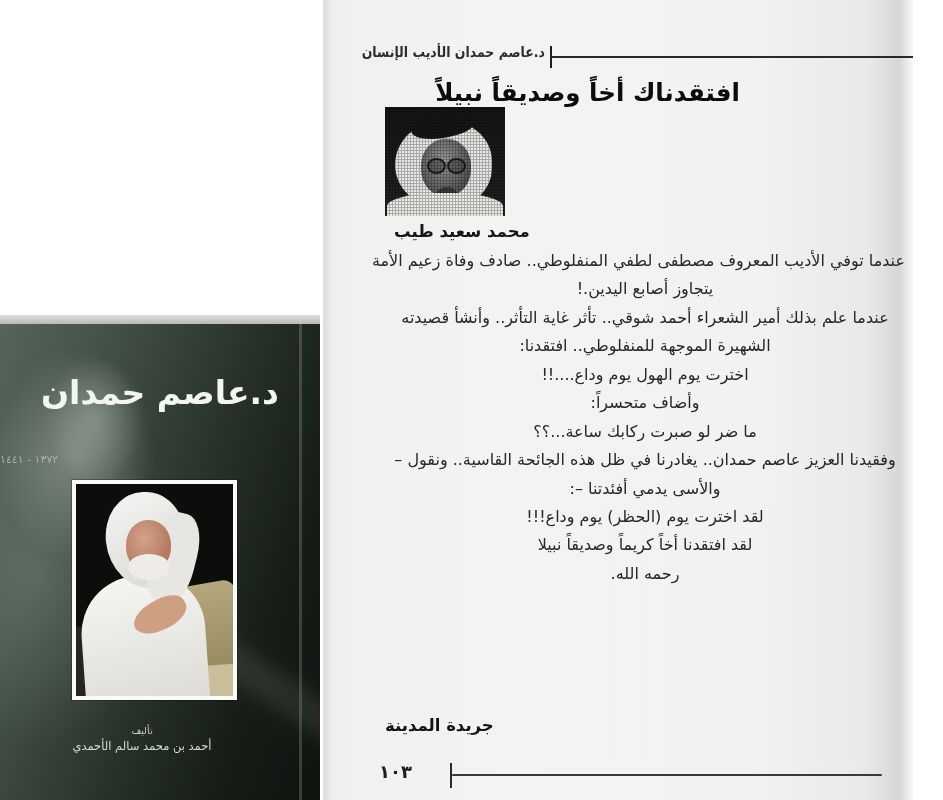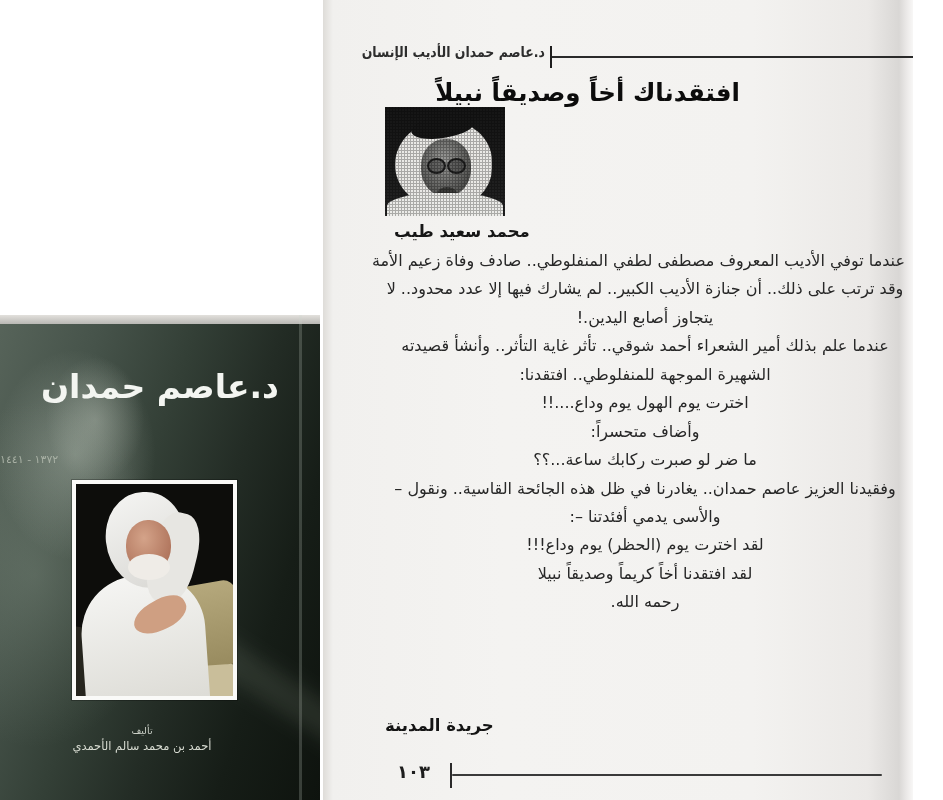--- a/index.html
+++ b/index.html
@@ -40,39 +40,39 @@
   .body-text{
     position:absolute;left:62px;top:247px;width:520px;direction:rtl;text-align:right;
     font-size:16px;color:#272727;
   }
   .body-line{height:28.45px;line-height:28.45px;white-space:nowrap;text-align:center;}
   .source-credit{
     position:absolute;left:62px;top:716px;direction:rtl;white-space:nowrap;
     font-size:16.5px;font-weight:700;color:#141414;
   }
   .page-number{
-    position:absolute;left:74px;top:761px;direction:rtl;font-size:18px;color:#1d1d1d;
+    position:absolute;left:56px;top:761px;direction:rtl;font-size:18px;color:#1d1d1d;
     letter-spacing:5px;font-weight:600;
   }
   .footer-tick{position:absolute;left:127px;top:763px;width:2px;height:25px;background:#2a2a2a;}
   .footer-rule{position:absolute;left:129px;top:774px;width:430px;height:2px;background:#3a3a3a;border-radius:2px;}
   
   .book-cover{
     position:absolute;left:0;top:315px;width:320px;height:485px;overflow:hidden;
     background:
       radial-gradient(115px 150px at 75px 140px,rgba(196,206,194,0.40),rgba(196,206,194,0) 70%),
       radial-gradient(70px 90px at 95px 105px,rgba(208,215,203,0.32),rgba(208,215,203,0) 70%),
       radial-gradient(170px 230px at 35px 260px,rgba(150,165,150,0.30),rgba(150,165,150,0) 75%),
       linear-gradient(108deg,#57645a 0%,#46534a 22%,#333f36 42%,#232c25 60%,#161d17 78%,#0e130e 100%);
   }
   .cover-top-edge{position:absolute;left:0;top:0;width:100%;height:9px;background:linear-gradient(#e2e0dc,#b9b8b4);}
   .cover-right-sheen{position:absolute;left:299px;top:0;width:3px;height:100%;background:rgba(205,215,203,0.22);}
   .cover-streak{position:absolute;left:150px;top:360px;width:260px;height:34px;background:rgba(150,160,140,0.16);filter:blur(9px);transform:rotate(33deg);}
   .cover-title{
-    position:absolute;left:0;top:52px;width:320px;text-align:center;direction:rtl;
+    position:absolute;left:0;top:58px;width:320px;text-align:center;direction:rtl;
     font-size:33px;font-weight:700;color:#f3f5f1;white-space:nowrap;
   }
   .cover-subtitle{
     position:absolute;left:12px;top:112px;width:320px;text-align:center;direction:rtl;
     font-size:16.5px;color:#e9ede5;white-space:nowrap;letter-spacing:-0.5px;
   }
   .cover-dates{
     position:absolute;left:0px;top:138px;width:284px;text-align:left;direction:rtl;
     font-size:11px;color:#a9b1a5;white-space:nowrap;letter-spacing:1px;
   }
@@ -120,21 +120,20 @@
       <div class="pp-glass-r"></div>
       <div class="pp-chin"></div>
       <div class="pp-shoulder"></div>
       <div class="pp-halftone"></div>
     </div>
 
     <div class="author-name">محمد سعيد طيب</div>
 
     <div class="body-text">
       <div class="body-line">عندما توفي الأديب المعروف مصطفى لطفي المنفلوطي.. صادف وفاة زعيم الأمة</div>
-      <div class="body-line">وقد ترتب على ذلك.. أن جنازة الأديب الكبير.. لم يشارك فيها إلا عدد محدود.. لا</div>
       <div class="body-line">يتجاوز أصابع اليدين.!</div>
       <div class="body-line">عندما علم بذلك أمير الشعراء أحمد شوقي.. تأثر غاية التأثر.. وأنشأ قصيدته</div>
       <div class="body-line">الشهيرة الموجهة للمنفلوطي.. افتقدنا:</div>
       <div class="body-line">اخترت يوم الهول يوم وداع....!!</div>
       <div class="body-line">وأضاف متحسراً:</div>
       <div class="body-line">ما ضر لو صبرت ركابك ساعة...؟؟</div>
       <div class="body-line">وفقيدنا العزيز عاصم حمدان.. يغادرنا في ظل هذه الجائحة القاسية.. ونقول –</div>
       <div class="body-line">والأسى يدمي أفئدتنا –:</div>
       <div class="body-line">لقد اخترت يوم (الحظر) يوم وداع!!!</div>
       <div class="body-line">لقد افتقدنا أخاً كريماً وصديقاً نبيلا</div>

